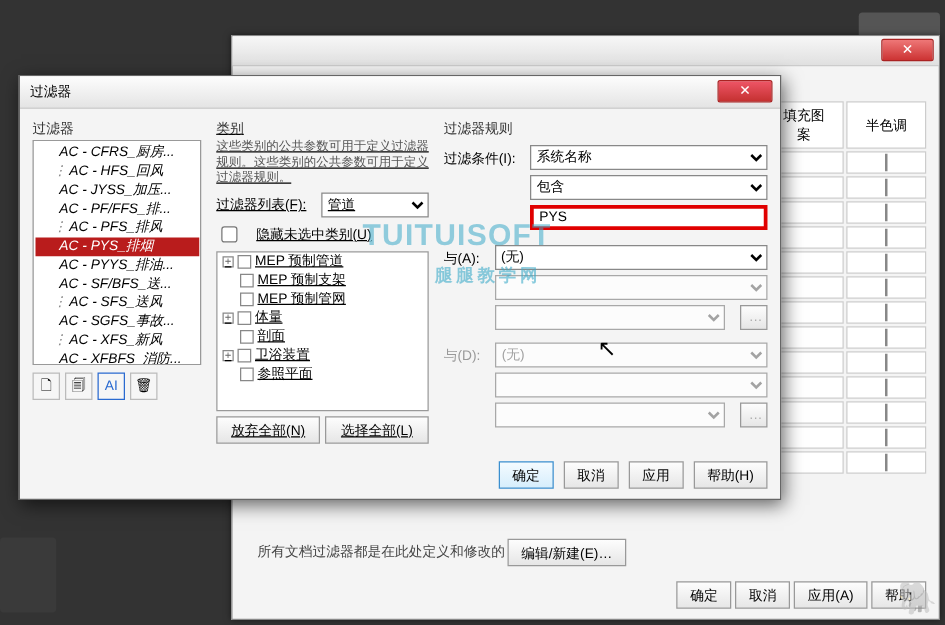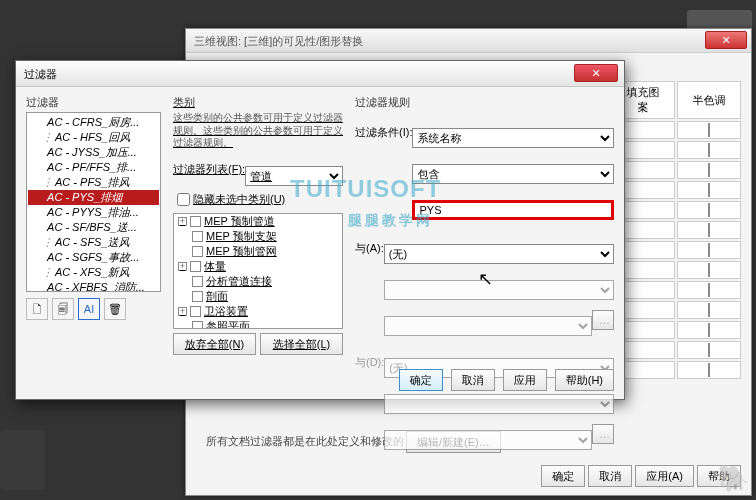--- a/index.html
+++ b/index.html
@@ -34,23 +34,23 @@
   .section-desc  { color: #555; line-height: 1.25; margin-bottom: 4px; font-size: 10px; }
 
   .tree { background: #fff; border: 1px solid #999; height: 180px; overflow: auto; padding: 2px 1px; font-style: italic; }
   .tree-item { padding: 0 2px 0 14px; white-space: nowrap; line-height: 15px; cursor: default; }
   .tree-item.selected { background: #b91c1c; color: #fff; }
   .tree-tick { color: #888; margin-right: 2px; }
 
   .toolbar { margin-top: 6px; display: flex; gap: 4px; }
   .tool-btn { width: 22px; height: 22px; border: 1px solid #bbb; background: #f6f6f6; text-align: center; line-height: 20px; cursor: pointer; }
 
-  .combo, .txt { height: 20px; border: 1px solid #888; background: #fff; padding: 0 4px; margin-top: 12px; }
+  .combo, .txt { height: 20px; border: 1px solid #888; background: #fff; padding: 0 4px; }
   select.combo { padding: 0; }
-  .row { display: flex; align-items: center; gap: 0; margin-bottom: 4px; }
+  .row { display: flex; align-items: center; gap: 12px; margin-bottom: 4px; }
   .row .lbl { white-space: nowrap; }
   .row .combo, .row .txt { flex: 1; }
 
   .cat-list { background: #fff; border: 1px solid #999; height: 132px; overflow: auto; padding-left: 2px; }
   .cat-item { display: flex; align-items: center; gap: 3px; line-height: 15px; padding: 0 2px; }
   .expander { width: 9px; height: 9px; border: 1px solid #888; font-size: 9px; line-height: 7px; text-align: center; color: #666; background: #fff; }
   .lil-check { width: 11px; height: 11px; border: 1px solid #888; background: #fff; }
 
   .btn { height: 22px; border: 1px solid #999; background: linear-gradient(#fdfdfd,#e6e6e6); padding: 0 10px; cursor: pointer; }
   .btn.primary { border: 1px solid #3a8fcf; background: linear-gradient(#f4fbff,#d6eefc); }
@@ -69,21 +69,20 @@
   .cursor { position: absolute; top: 268px; left: 478px; font-size: 18px; color: #000; pointer-events: none; }
 </style>
 </head>
 <body>
 
 <div class="cube-deco"></div>
 <div class="cube-deco2"></div>
 
 <div class="bg-window">
   <div class="bg-titlebar">
-    <span>三维视图: [三维]的可见性/图形替换</span>
     <div class="bg-close">✕</div>
   </div>
 
   <table class="bg-table">
     <tbody>
         <tr>
       <th>截面</th>
       <th>填充图案</th>
       <th>半色调</th>
     </tr>
@@ -228,25 +227,20 @@
             <span>MEP 预制管网</span>
           </div>
           <div class="cat-item">
             <span class="expander">+</span>
             <span class="lil-check"></span>
             <span>体量</span>
           </div>
           <div class="cat-item">
             <span style="width:11px"></span>
             <span class="lil-check"></span>
-            <span>分析管道连接</span>
-          </div>
-          <div class="cat-item">
-            <span style="width:11px"></span>
-            <span class="lil-check"></span>
             <span>剖面</span>
           </div>
           <div class="cat-item">
             <span class="expander">+</span>
             <span class="lil-check"></span>
             <span>卫浴装置</span>
           </div>
           <div class="cat-item">
             <span style="width:11px"></span>
             <span class="lil-check"></span>

